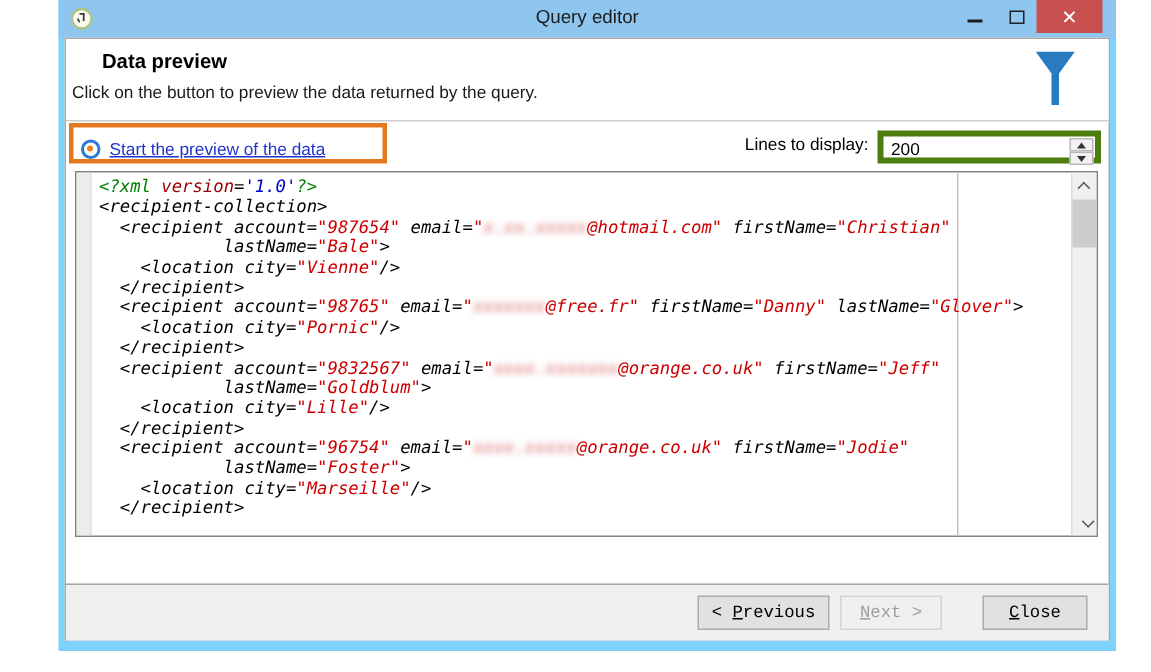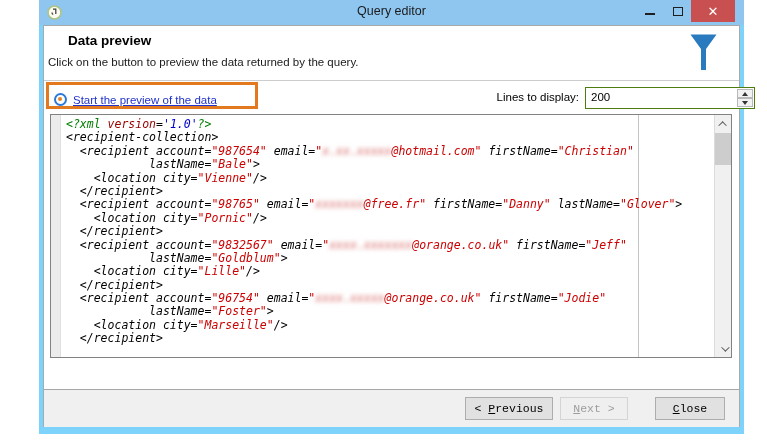--- a/index.html
+++ b/index.html
@@ -34,22 +34,22 @@
   
   .link-annotation { position:absolute; left:2px; top:56px; width:212px; height:27px;
                      border:3px solid #E2791F; display:flex; align-items:flex-end; background:#fff; }
   .eye-icon { width:13px; height:13px; border:2.5px solid #2B79D8; border-radius:50%;
               margin-left:5px; position:relative; background:#fff; flex:0 0 auto; }
   .eye-icon::after { content:""; position:absolute; left:2px; top:2px; width:4px; height:4px;
                      border-radius:50%; background:#E8821E; }
   .preview-link { margin-left:6px; font-size:11.5px; color:#2133CC; text-decoration:underline;
                   white-space:nowrap; cursor:pointer; }
   .lines-label { position:absolute; right:160px; top:65px; font-size:11.5px; color:#000; }
-  .lines-input { position:absolute; left:541px; top:61px; width:170px; height:22px;
-                 border:1px solid #4d7c0f; background:#fff; }
+  .lines-input { position:absolute; left:541px; top:61px; width:149px; height:22px;
+                 border:4px solid #4d7c0f; background:#fff; }
   .lines-value { position:absolute; left:5px; top:3px; font-size:11.5px; color:#000; }
   .spinner { position:absolute; right:1px; top:1px; width:16px; height:18px; }
   .spin-btn { position:absolute; left:0; width:16px; height:9px; border:1px solid #b8b8b8;
               background:#f2f2f2; display:flex; align-items:center; justify-content:center; }
   .spin-up { top:0; } .spin-down { top:9px; }
   .tri-up { width:0; height:0; border-left:3px solid transparent; border-right:3px solid transparent;
             border-bottom:4px solid #333; }
   .tri-down { width:0; height:0; border-left:3px solid transparent; border-right:3px solid transparent;
               border-top:4px solid #333; }
 

